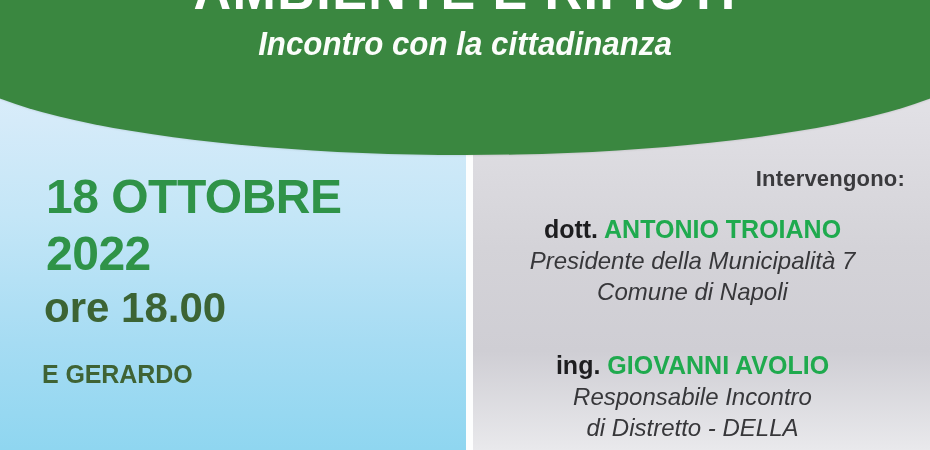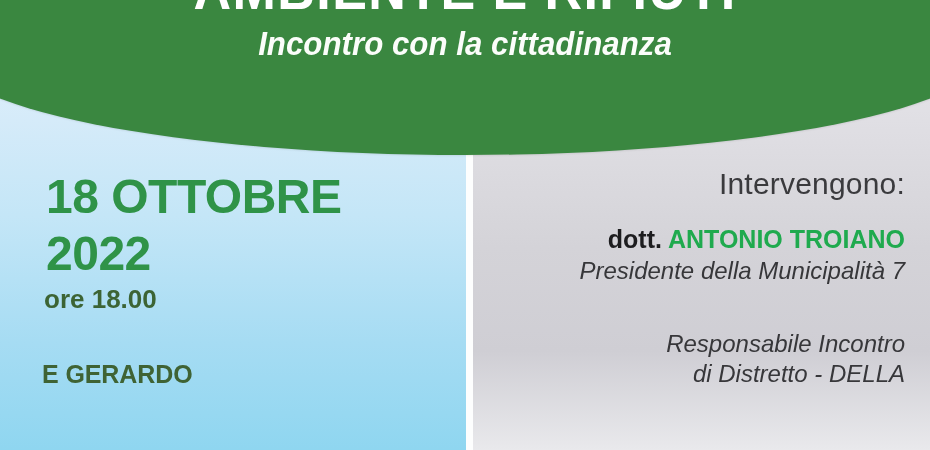--- a/index.html
+++ b/index.html
@@ -114,21 +114,21 @@
   .date-big {
     font-size: 48px;
     font-weight: bold;
     color: #2f9348;
     line-height: 1.18;
     letter-spacing: -0.5px;
     margin-top: 1px;
     margin-left: 4px;
   }
   .time-line {
-    font-size: 26px;
+    font-size: 42px;
     font-weight: bold;
     color: #3c6434;
     line-height: 1.1;
     margin-top: 3px;
     margin-left: 2px;
   }
   .venue {
     position: absolute;
     left: 42px;
     top: 358px;
@@ -145,27 +145,27 @@
   
   .right-content {
     position: absolute;
     left: 480px;
     top: 166px;
     width: 425px;
     text-align: right;
     color: #2b2b2e;
   }
   .intervengono {
-    font-size: 30px;
-    font-weight: normal;
+    font-size: 22px;
+    font-weight: bold;
     color: #3a3a3d;
     line-height: 1.2;
     letter-spacing: 0.2px;
   }
-  .speaker-block { margin-top: 22px; }
+  .speaker-block { margin-top: 22px; text-align: center; }
   .speaker-block.second { margin-top: 42px; }
   .speaker-name {
     font-size: 25px;
     font-weight: bold;
     line-height: 1.2;
     white-space: nowrap;
   }
   .speaker-name .prefix { color: #1d1d1f; }
   .speaker-name .name { color: #1faa4e; }
   .speaker-role {
@@ -207,24 +207,29 @@
   <div class="right-content">
     <div class="intervengono">Intervengono:</div>
 
     <div class="speaker-block first">
       <div class="speaker-name">
         <span class="prefix">dott.</span>
         <span class="name">ANTONIO TROIANO</span>
       </div>
       <div class="speaker-role">
         <div>Presidente della Municipalità 7</div>
+        <div>Comune di Napoli</div>
       </div>
     </div>
 
     <div class="speaker-block second">
+      <div class="speaker-name">
+        <span class="prefix">ing.</span>
+        <span class="name">GIOVANNI AVOLIO</span>
+      </div>
       <div class="speaker-role">
         <div>Responsabile Incontro</div>
         <div>di Distretto - DELLA</div>
       </div>
     </div>
   </div>
 
 </div>
 
 </body></html>

